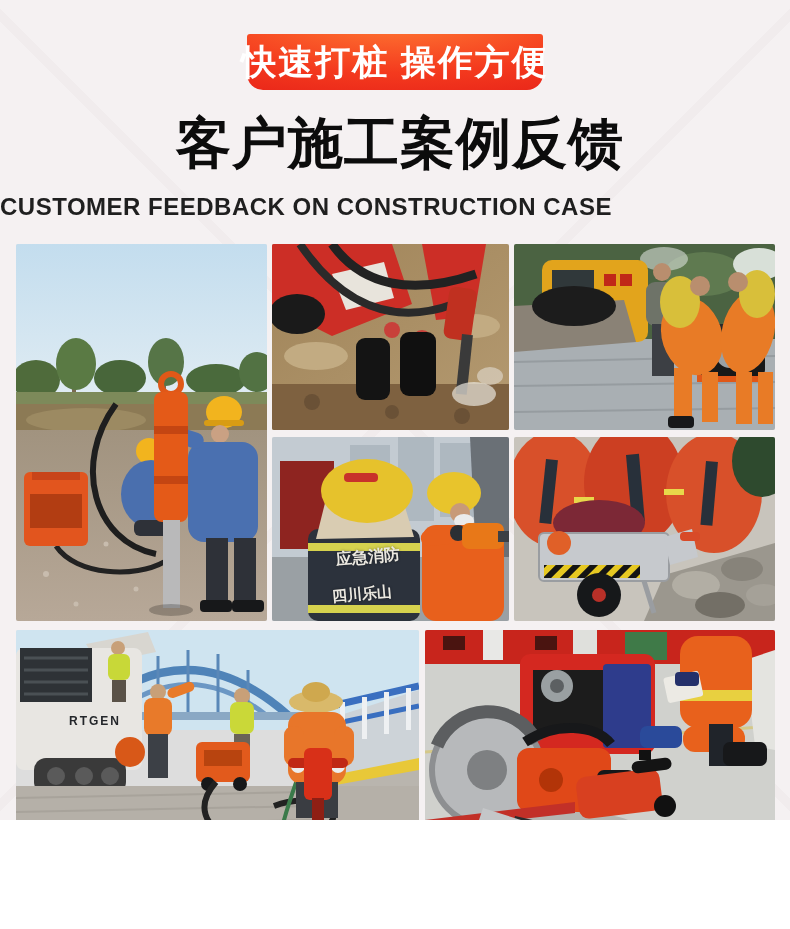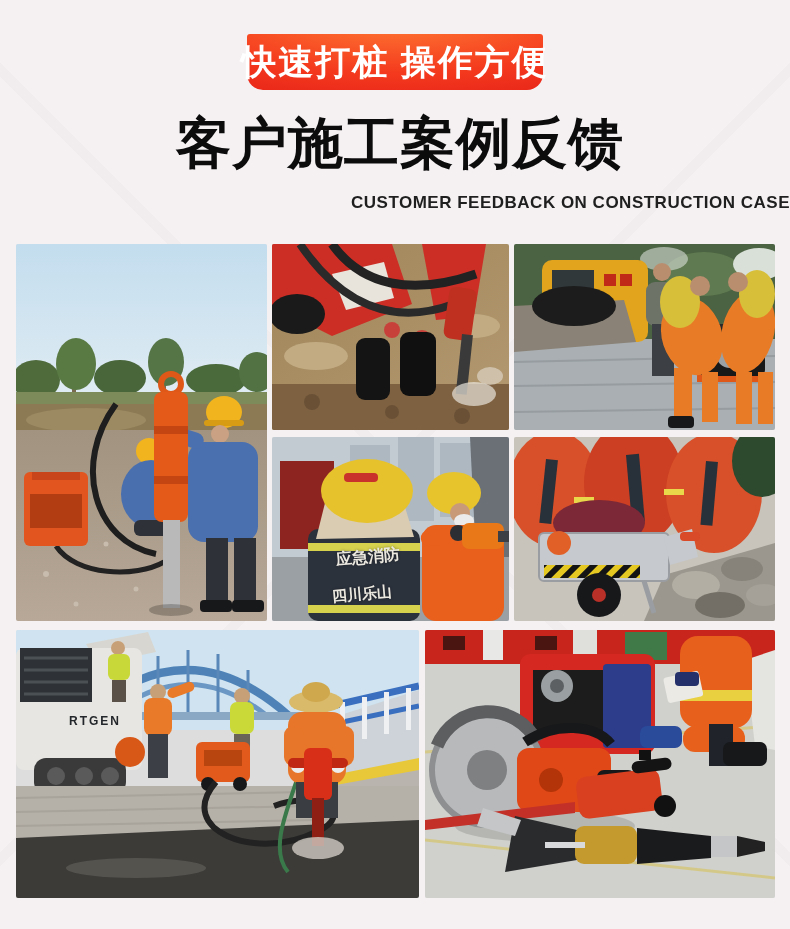--- a/index.html
+++ b/index.html
@@ -1,29 +1,29 @@
 <!DOCTYPE html>
 <html><head>
 <meta charset="utf-8">
 <style>
   html,body{margin:0;padding:0;}
-  .canvas{position:relative;width:790px;height:929px;background:#f5f1f2;overflow:hidden;
+  .canvas{position:relative;width:790px;height:820px;background:#f5f1f2;overflow:hidden;
           font-family:"Liberation Sans","DejaVu Sans",sans-serif;}
   .watermark{position:absolute;inset:0;pointer-events:none;opacity:.05;
     background:
       linear-gradient(45deg,transparent 49.6%,#b89ca0 49.6%,#b89ca0 50.4%,transparent 50.4%),
       linear-gradient(-45deg,transparent 49.6%,#b89ca0 49.6%,#b89ca0 50.4%,transparent 50.4%);}
   .banner{position:absolute;left:247px;top:34px;width:296px;height:56px;
     background:radial-gradient(130% 170% at 50% -25%, #ff7a33 0%, #f43a1e 55%, #e41d17 100%);
     border-radius:3px 3px 16px 16px;display:flex;align-items:center;justify-content:center;}
   .banner span{color:#ffffff;font-size:35px;font-weight:700;letter-spacing:2px;white-space:nowrap;}
   h1.title{position:absolute;top:88px;left:0;width:100%;margin:5px;text-align:center;
     font-size:55px;line-height:100px;font-weight:700;color:#0c0c0c;letter-spacing:1px;}
-  .subtitle{position:absolute;top:193px;left:0;width:100%;text-align:right;
-    font-size:17px;font-weight:700;color:#1f1f1f;letter-spacing:.5px;}
+  .subtitle{position:absolute;top:193px;left:0;width:100%;text-align:left;
+    font-size:24px;font-weight:700;color:#1f1f1f;letter-spacing:.5px;}
   figure.photo{position:absolute;margin:0;overflow:hidden;border-radius:2px;background:#ddd;}
   figure.photo svg{display:block;width:100%;height:100%;}
   .p1{left:16px;top:244px;width:251px;height:377px;}
   .p2{left:272px;top:244px;width:237px;height:186px;}
   .p3{left:514px;top:244px;width:261px;height:186px;}
   .p4{left:272px;top:437px;width:237px;height:184px;}
   .p5{left:514px;top:437px;width:261px;height:184px;}
   .p6{left:16px;top:630px;width:403px;height:268px;}
   .p7{left:425px;top:630px;width:350px;height:268px;}
   .back-text{position:absolute;color:#ebe8e0;font-weight:700;text-align:center;

